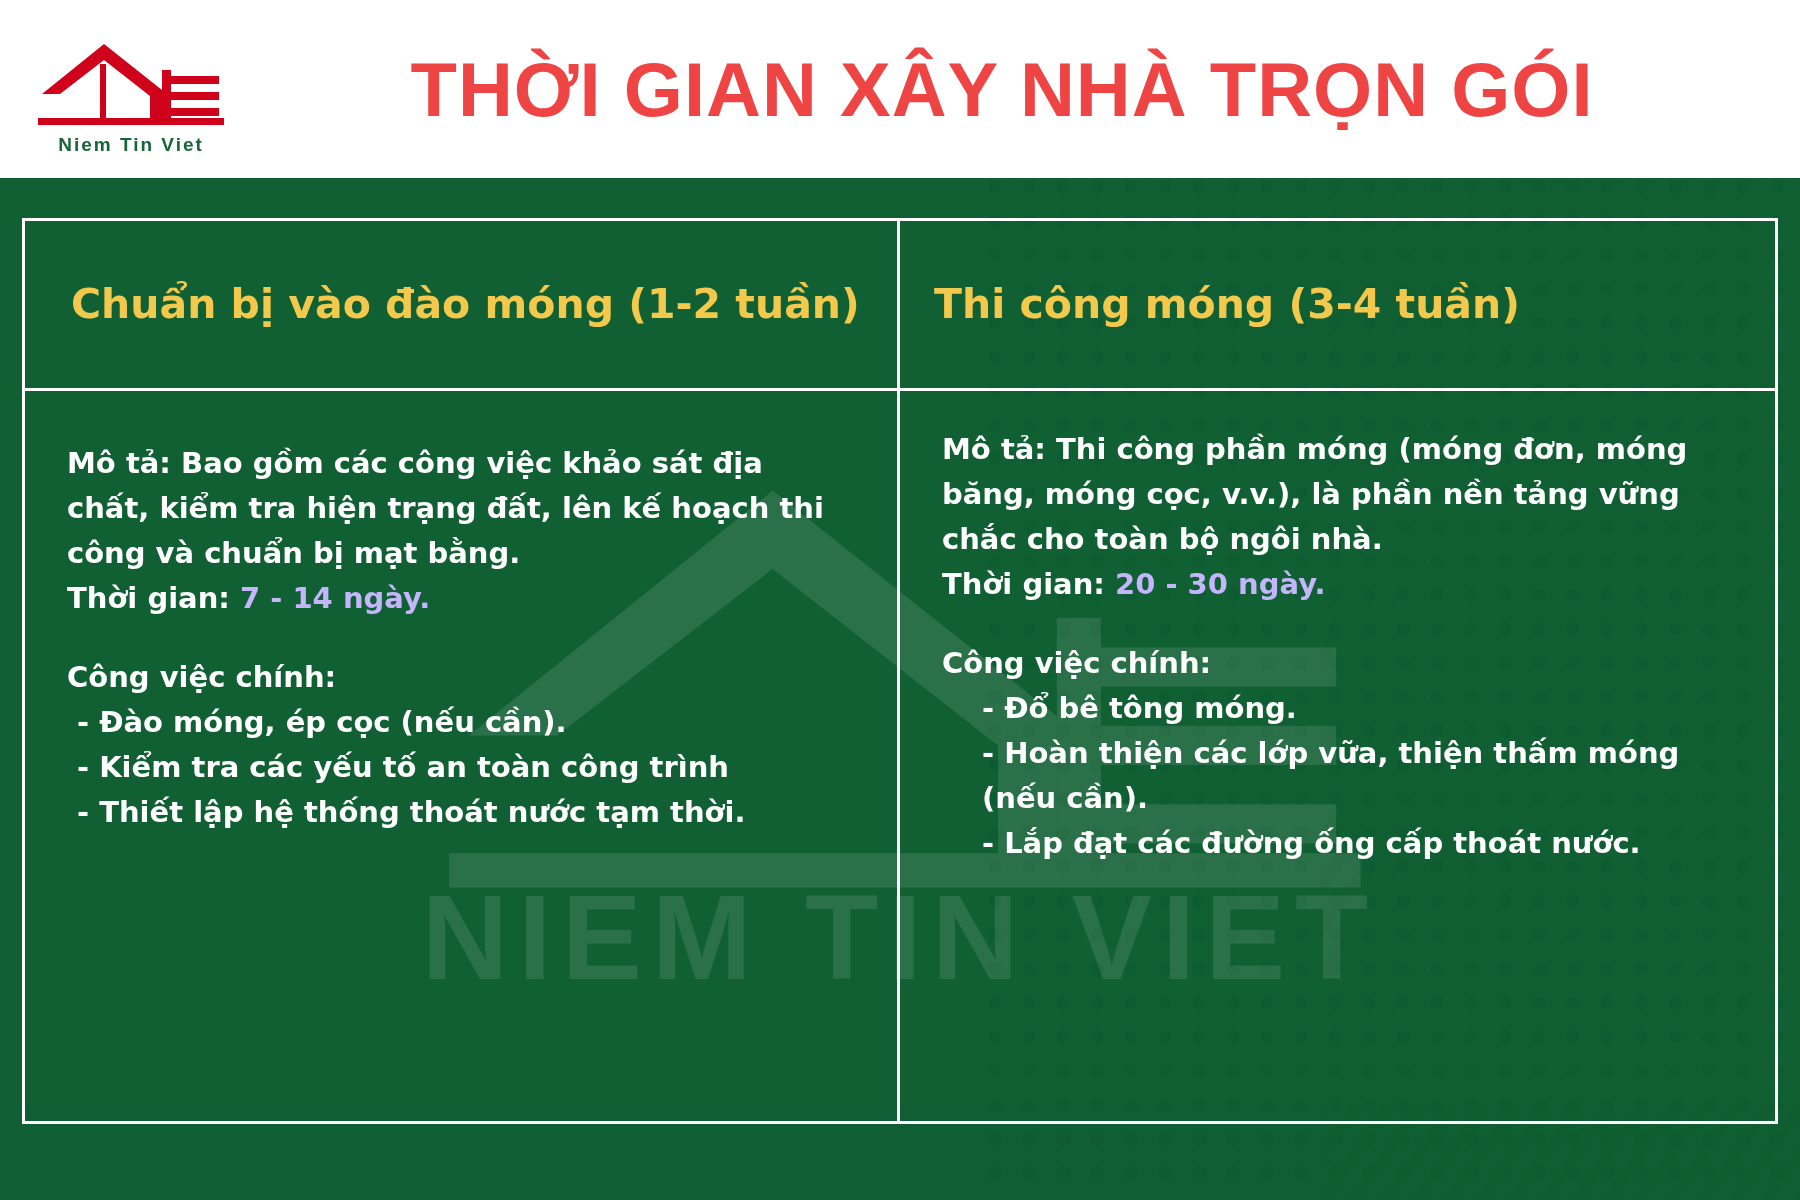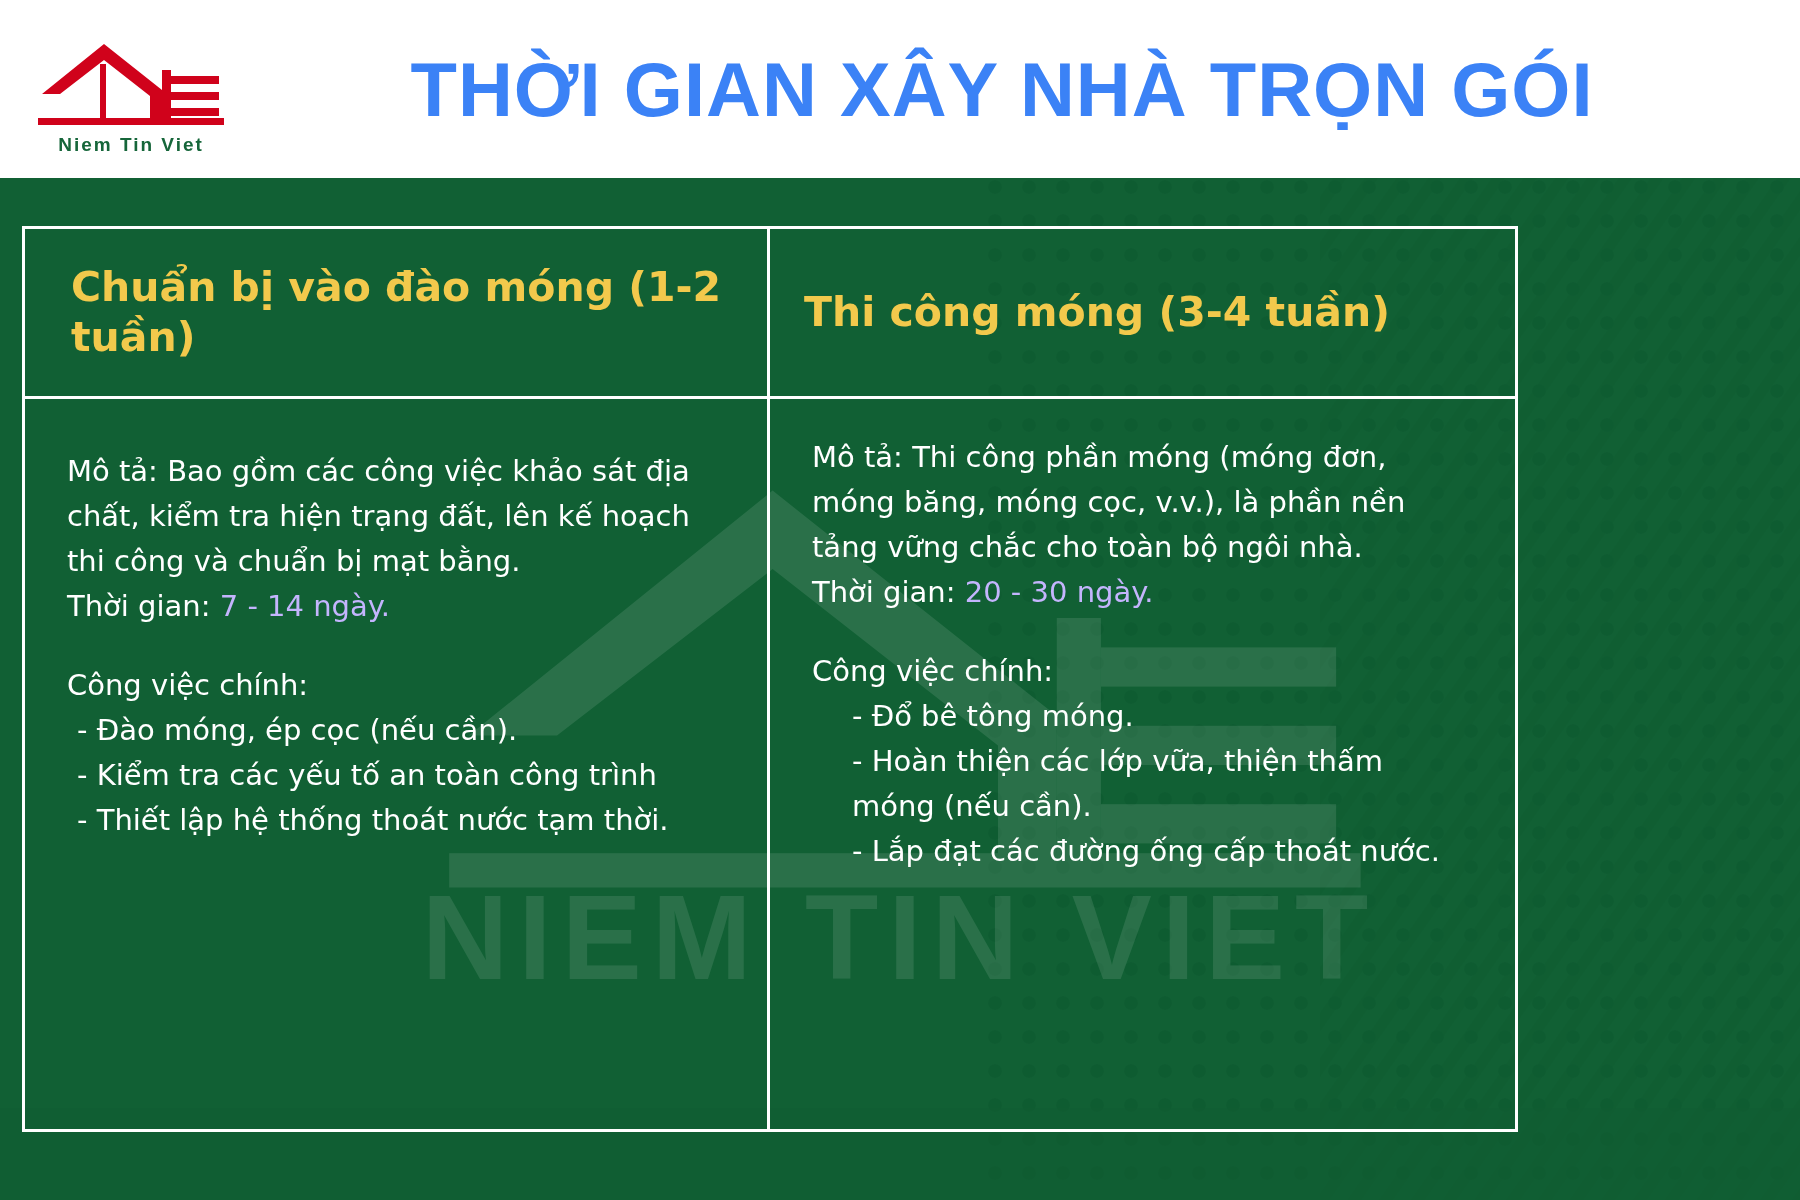--- a/index.html
+++ b/index.html
@@ -48,21 +48,21 @@
     letter-spacing: 2px;
     color: #16663a;
     font-family: "Liberation Sans", sans-serif;
   }
   .header-title {
     flex: 1 1 auto;
     text-align: center;
     padding-right: 76px;
     font-size: 76px;
     font-weight: bold;
-    color: #3b82f6;
+    color: #ef4444;
     letter-spacing: 1px;
     font-family: "Liberation Sans", sans-serif;
     white-space: nowrap;
   }
 
   
   .panel {
     position: relative;
     width: 1800px;
     height: 1022px;
@@ -91,22 +91,22 @@
     letter-spacing: 10px;
     color: #ffffff;
     opacity: 0.10;
     white-space: nowrap;
     font-family: "Liberation Sans", sans-serif;
   }
 
   .table {
     position: absolute;
     left: 22px;
-    top: 48px;
-    width: 1496px;
+    top: 40px;
+    width: 1756px;
     height: 906px;
     border: 3px solid #ffffff;
     box-sizing: border-box;
     display: flex;
   }
   .col {
     flex: 1 1 50%;
     box-sizing: border-box;
     display: flex;
     flex-direction: column;
@@ -133,21 +133,21 @@
   .col-body {
     flex: 1 1 auto;
     padding: 50px 42px 20px 42px;
     box-sizing: border-box;
     color: #ffffff;
     font-size: 29px;
     line-height: 1.55;
     font-family: "DejaVu Sans", sans-serif;
   }
   .col-body.right-body { padding-top: 36px; }
-  .para { margin: 0 0 0 0; }
+  .para { margin: 0 0 0 0; font-weight: bold; }
   .para + .para { margin-top: 0; }
   .gap { height: 34px; }
   .red { color: #c4b5fd; }
   .indent-1 { padding-left: 10px; }
   .indent-2 { padding-left: 40px; }
 </style>
 </head>
 <body>
 
 <div class="header">

